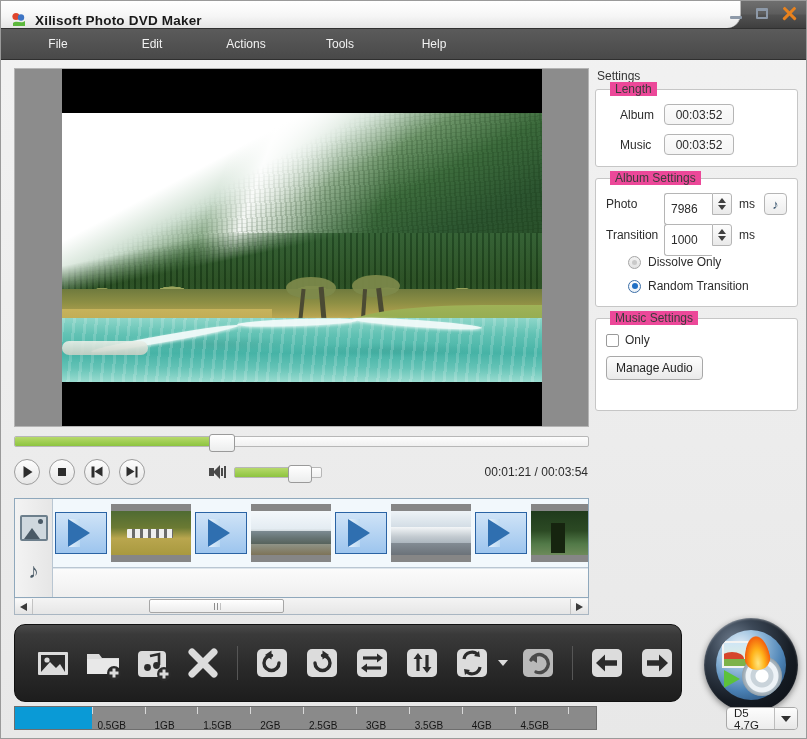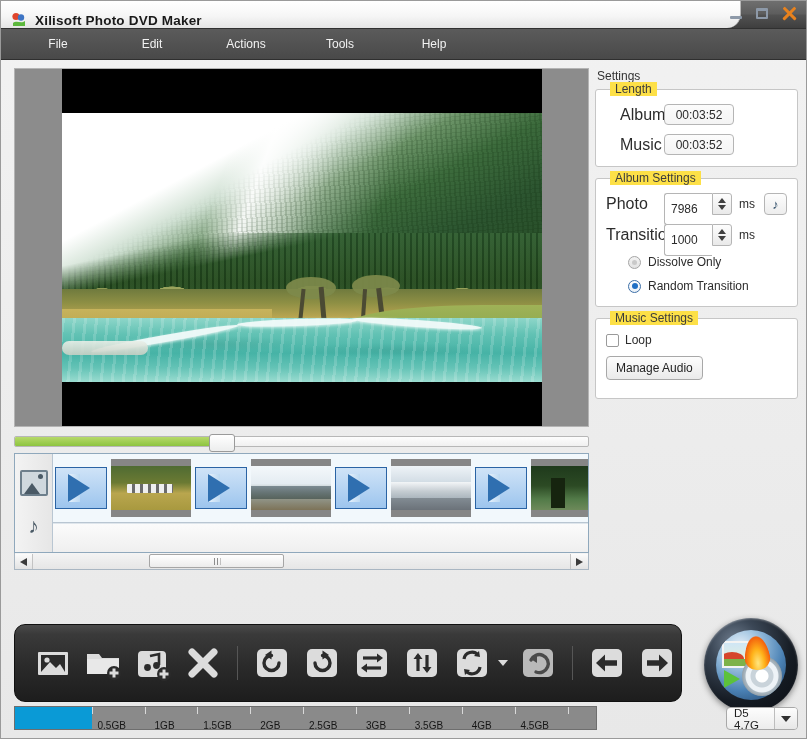--- a/index.html
+++ b/index.html
@@ -261,26 +261,26 @@
   .sb-thumbx::after{content:"";position:absolute;left:50%;top:3px;transform:translateX(-50%);
     width:7px;height:7px;background:repeating-linear-gradient(90deg,#8d8d8d 0 1px,transparent 1px 3px);}
 
   
   .settings-title{font-size:12px;color:#333;margin:0 0 6px 2px;}
   .group{
     border:1px solid #c6c6c6;border-radius:3px;background:#fff;
     position:relative;margin-bottom:11px;padding:14px 10px 11px;box-sizing:border-box;
   }
   .group>legend,.grp-label{
-    position:absolute;top:-8px;left:14px;background:#fde047;padding:0 5px;
+    position:absolute;top:-8px;left:14px;background:#ec4899;padding:0 5px;
     font-size:12px;color:#3b3b3b;
   }
   .row{display:flex;align-items:center;margin-bottom:9px;}
   .row:last-child{margin-bottom:0;}
-  .rlabel{width:58px;flex:0 0 58px;font-size:16px;color:#2c2c2c;}
+  .rlabel{width:58px;flex:0 0 58px;font-size:12px;color:#2c2c2c;}
   .rlabel.ind{padding-left:14px;width:44px;flex:0 0 44px;}
   .tbox{
     width:68px;height:21px;border:1px solid #b5b5b5;border-radius:4px;
     background:linear-gradient(#fcfcfc,#f4f4f4);display:flex;align-items:center;justify-content:center;
     font-size:12px;color:#2b2b2b;box-sizing:border-box;
   }
   .tbox.wide{width:70px;}
   .spin-wrap{display:flex;align-items:stretch;height:22px;}
   .spin-input{
     width:48px;height:32px;border:1px solid #b5b5b5;border-right:none;border-radius:3px 0 0 3px;
@@ -443,20 +443,45 @@
           </div>
         </div>
       </div>
 
       <div class="transport">
         <div class="seek-row">
           <div class="seekbar">
             <div class="seek-fill"></div>
             <div class="seek-thumb"></div>
           </div>
+        </div>
+        <div class="ctrl-row">
+          <span class="rbtn">
+              <i class="ic-play"></i>
+            </span>
+          <span class="rbtn">
+              <i class="ic-stop"></i>
+            </span>
+          <span class="rbtn">
+              <i class="ic-prev"></i>
+            </span>
+          <span class="rbtn">
+              <i class="ic-next"></i>
+            </span>
+          <span class="spk">
+            <span class="cone"></span>
+              <span class="cone2"></span>
+              <span class="w1"></span>
+              <span class="w2"></span>
+          </span>
+          <span class="volbar">
+            <span class="vol-fill"></span>
+            <span class="vol-thumb"></span>
+          </span>
+          <span class="timelabel">00:01:21 / 00:03:54</span>
         </div>
       </div>
 
       <div class="storyboard">
         <div class="sb-rail">
           <span class="rail-ic photo"></span>
           <span class="rail-ic music">♪</span>
         </div>
         <div class="sb-main">
           <div class="sb-track">
@@ -546,25 +571,25 @@
           <span class="radio off"></span>
           <span class="lbl">Dissolve Only</span>
         </div>
 
         <div class="rad-row" style="margin-bottom:2px;">
           <span class="radio on"></span>
           <span class="lbl">Random Transition</span>
         </div>
       </div>
 
-      <div class="group" style="padding-bottom:18px;">
+      <div class="group" style="padding-bottom:30px;">
         <span class="grp-label">Music Settings</span>
         <div class="chk-row">
           <span class="chkbox"></span>
-          <span class="lbl">Loop</span>
+          <span class="lbl">Only</span>
         </div>
         <span class="btn">Manage Audio</span>
       </div>
     </div>
   </div>
 
   <div class="bottom">
 
     <div class="toolbar">
       <span class="tb">

